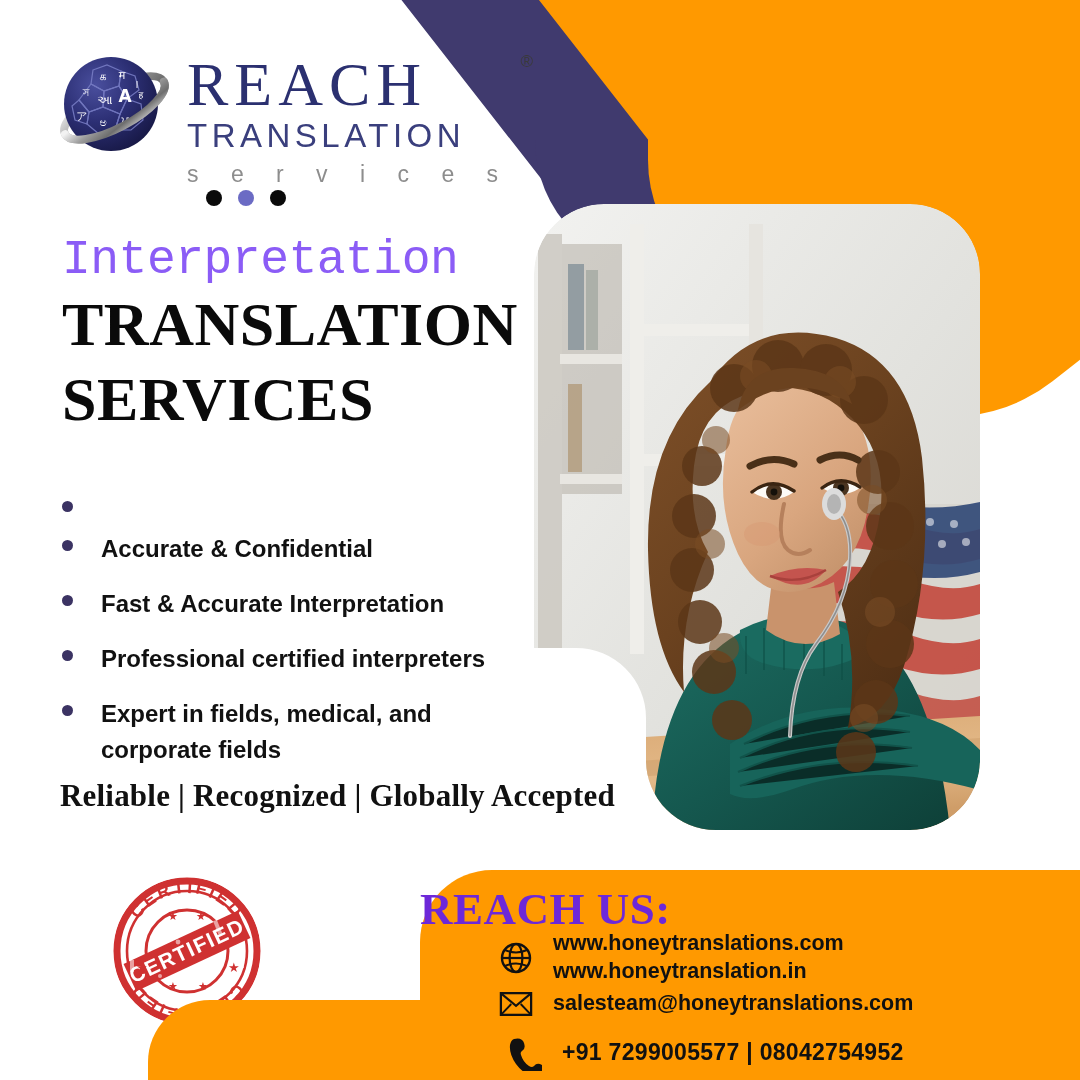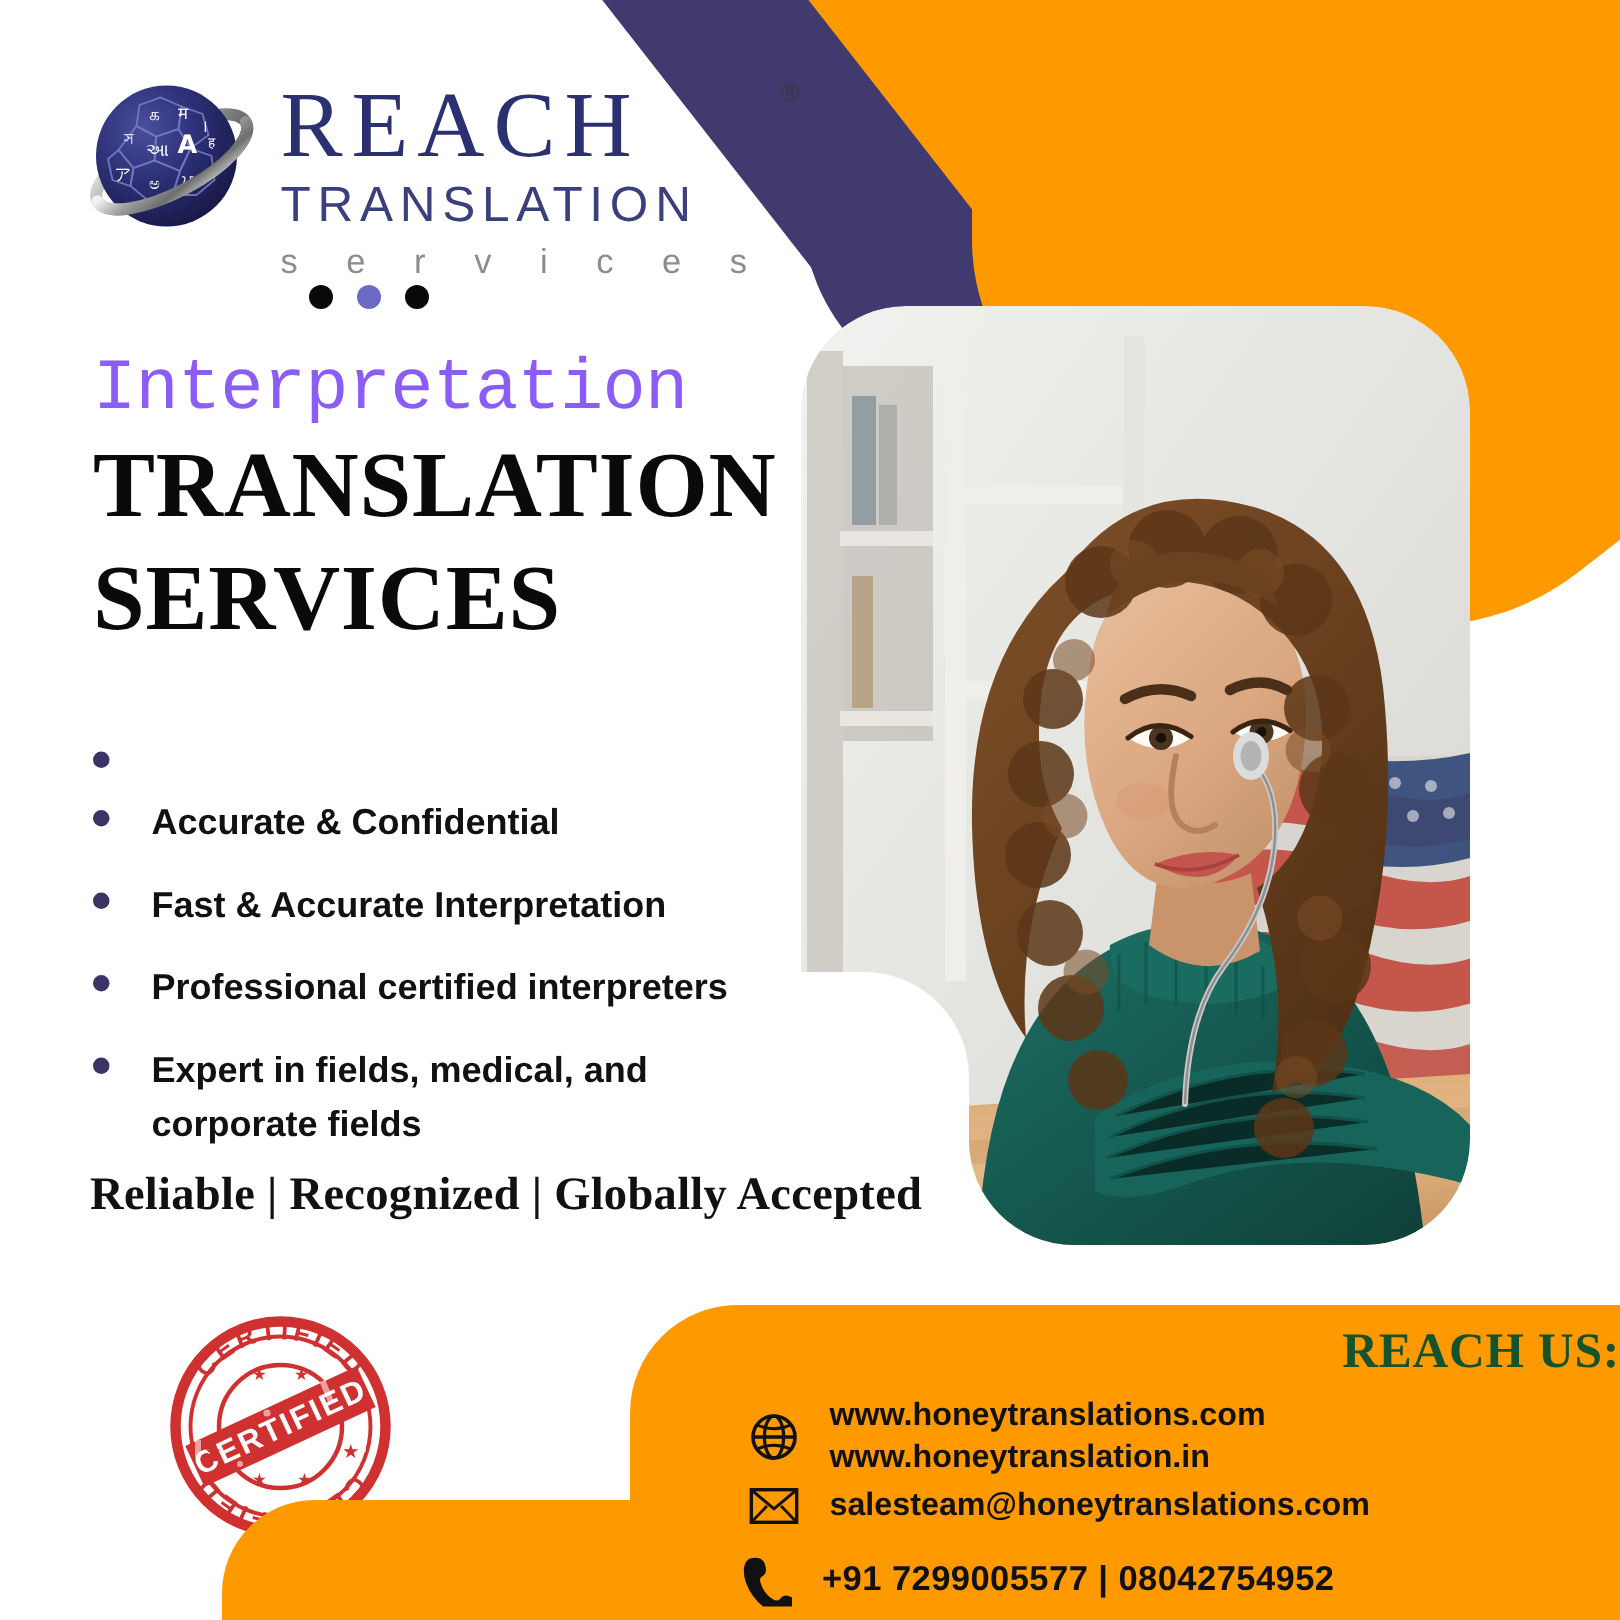--- a/index.html
+++ b/index.html
@@ -118,34 +118,34 @@
     background:var(--orange,#FF9900);
     border-radius:72px 0 0 0;
   }
   .contact-bottom{
     position:absolute;left:148px;top:1000px;width:932px;height:80px;
     background:var(--orange,#FF9900);
     border-radius:62px 0 0 0;
   }
   .contact-inner{position:absolute;left:420px;top:870px;width:660px;height:210px;}
   .reach-title{
-    position:absolute;left:0;right:0;top:13px;text-align:right;
+    position:absolute;left:0;right:0;top:13px;text-align:left;
     font-family:"Liberation Serif", serif;
-    font-weight:700;font-size:33px;color:#14532d;letter-spacing:0.5px;
+    font-weight:700;font-size:45px;color:#6d28d9;letter-spacing:0.5px;
   }
   .c-row{position:absolute;display:flex;align-items:center;}
   .c-icon{width:42px;flex:none;display:flex;justify-content:center;align-items:center;}
   .c-text{
     font-family:"Liberation Sans", sans-serif;
     font-weight:700;font-size:21.5px;color:#111;line-height:1.28;
     margin-left:16px;white-space:nowrap;
   }
   .row-web{left:75px;top:60px;}
   .row-mail{left:75px;top:120px;}
-  .row-phone{left:70px;top:165px;}
+  .row-phone{left:84px;top:165px;}
   .row-phone .c-text{font-size:23px;letter-spacing:0.3px;}
 </style>
 </head>
 <body>
 
 <div id="poster">
 
   <div class="shape purple-slab"></div>
   <div class="shape purple-block"></div>
   <div class="shape orange-slab"></div>

